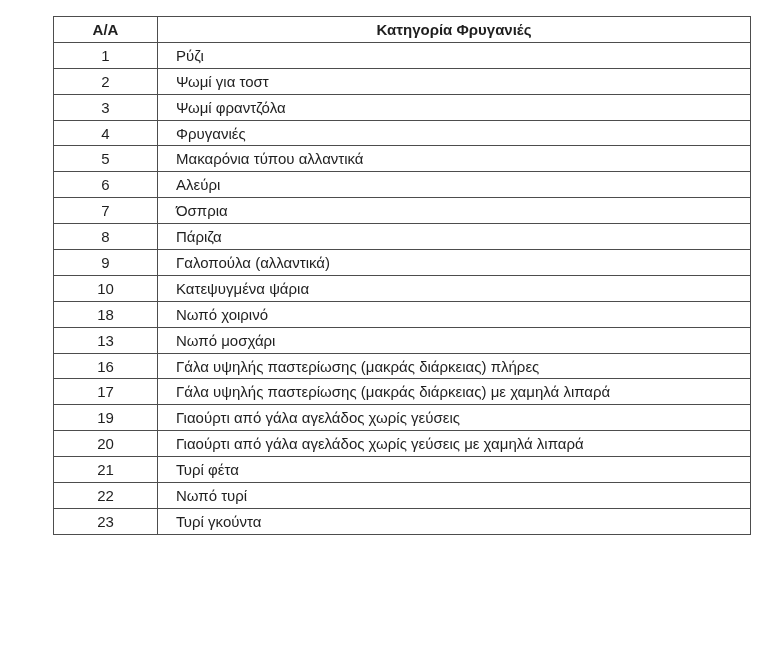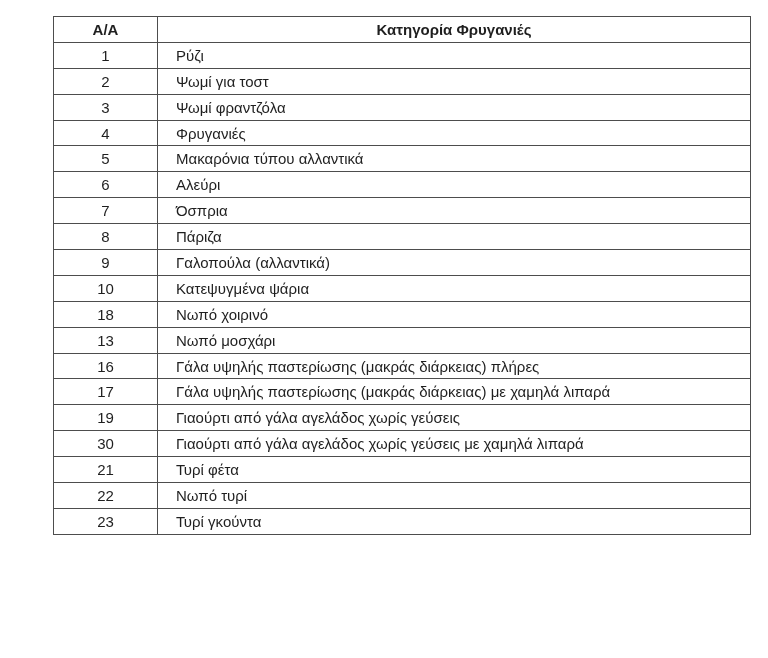--- a/index.html
+++ b/index.html
@@ -120,21 +120,21 @@
         </tr>
         <tr>
           <td class="num">17</td>
           <td class="cat">Γάλα υψηλής παστερίωσης (μακράς διάρκειας) με χαμηλά λιπαρά</td>
         </tr>
         <tr>
           <td class="num">19</td>
           <td class="cat">Γιαούρτι από γάλα αγελάδος χωρίς γεύσεις</td>
         </tr>
         <tr>
-          <td class="num">30</td>
+          <td class="num">20</td>
           <td class="cat">Γιαούρτι από γάλα αγελάδος χωρίς γεύσεις με χαμηλά λιπαρά</td>
         </tr>
         <tr>
           <td class="num">21</td>
           <td class="cat">Τυρί φέτα</td>
         </tr>
         <tr>
           <td class="num">22</td>
           <td class="cat">Νωπό τυρί</td>
         </tr>

